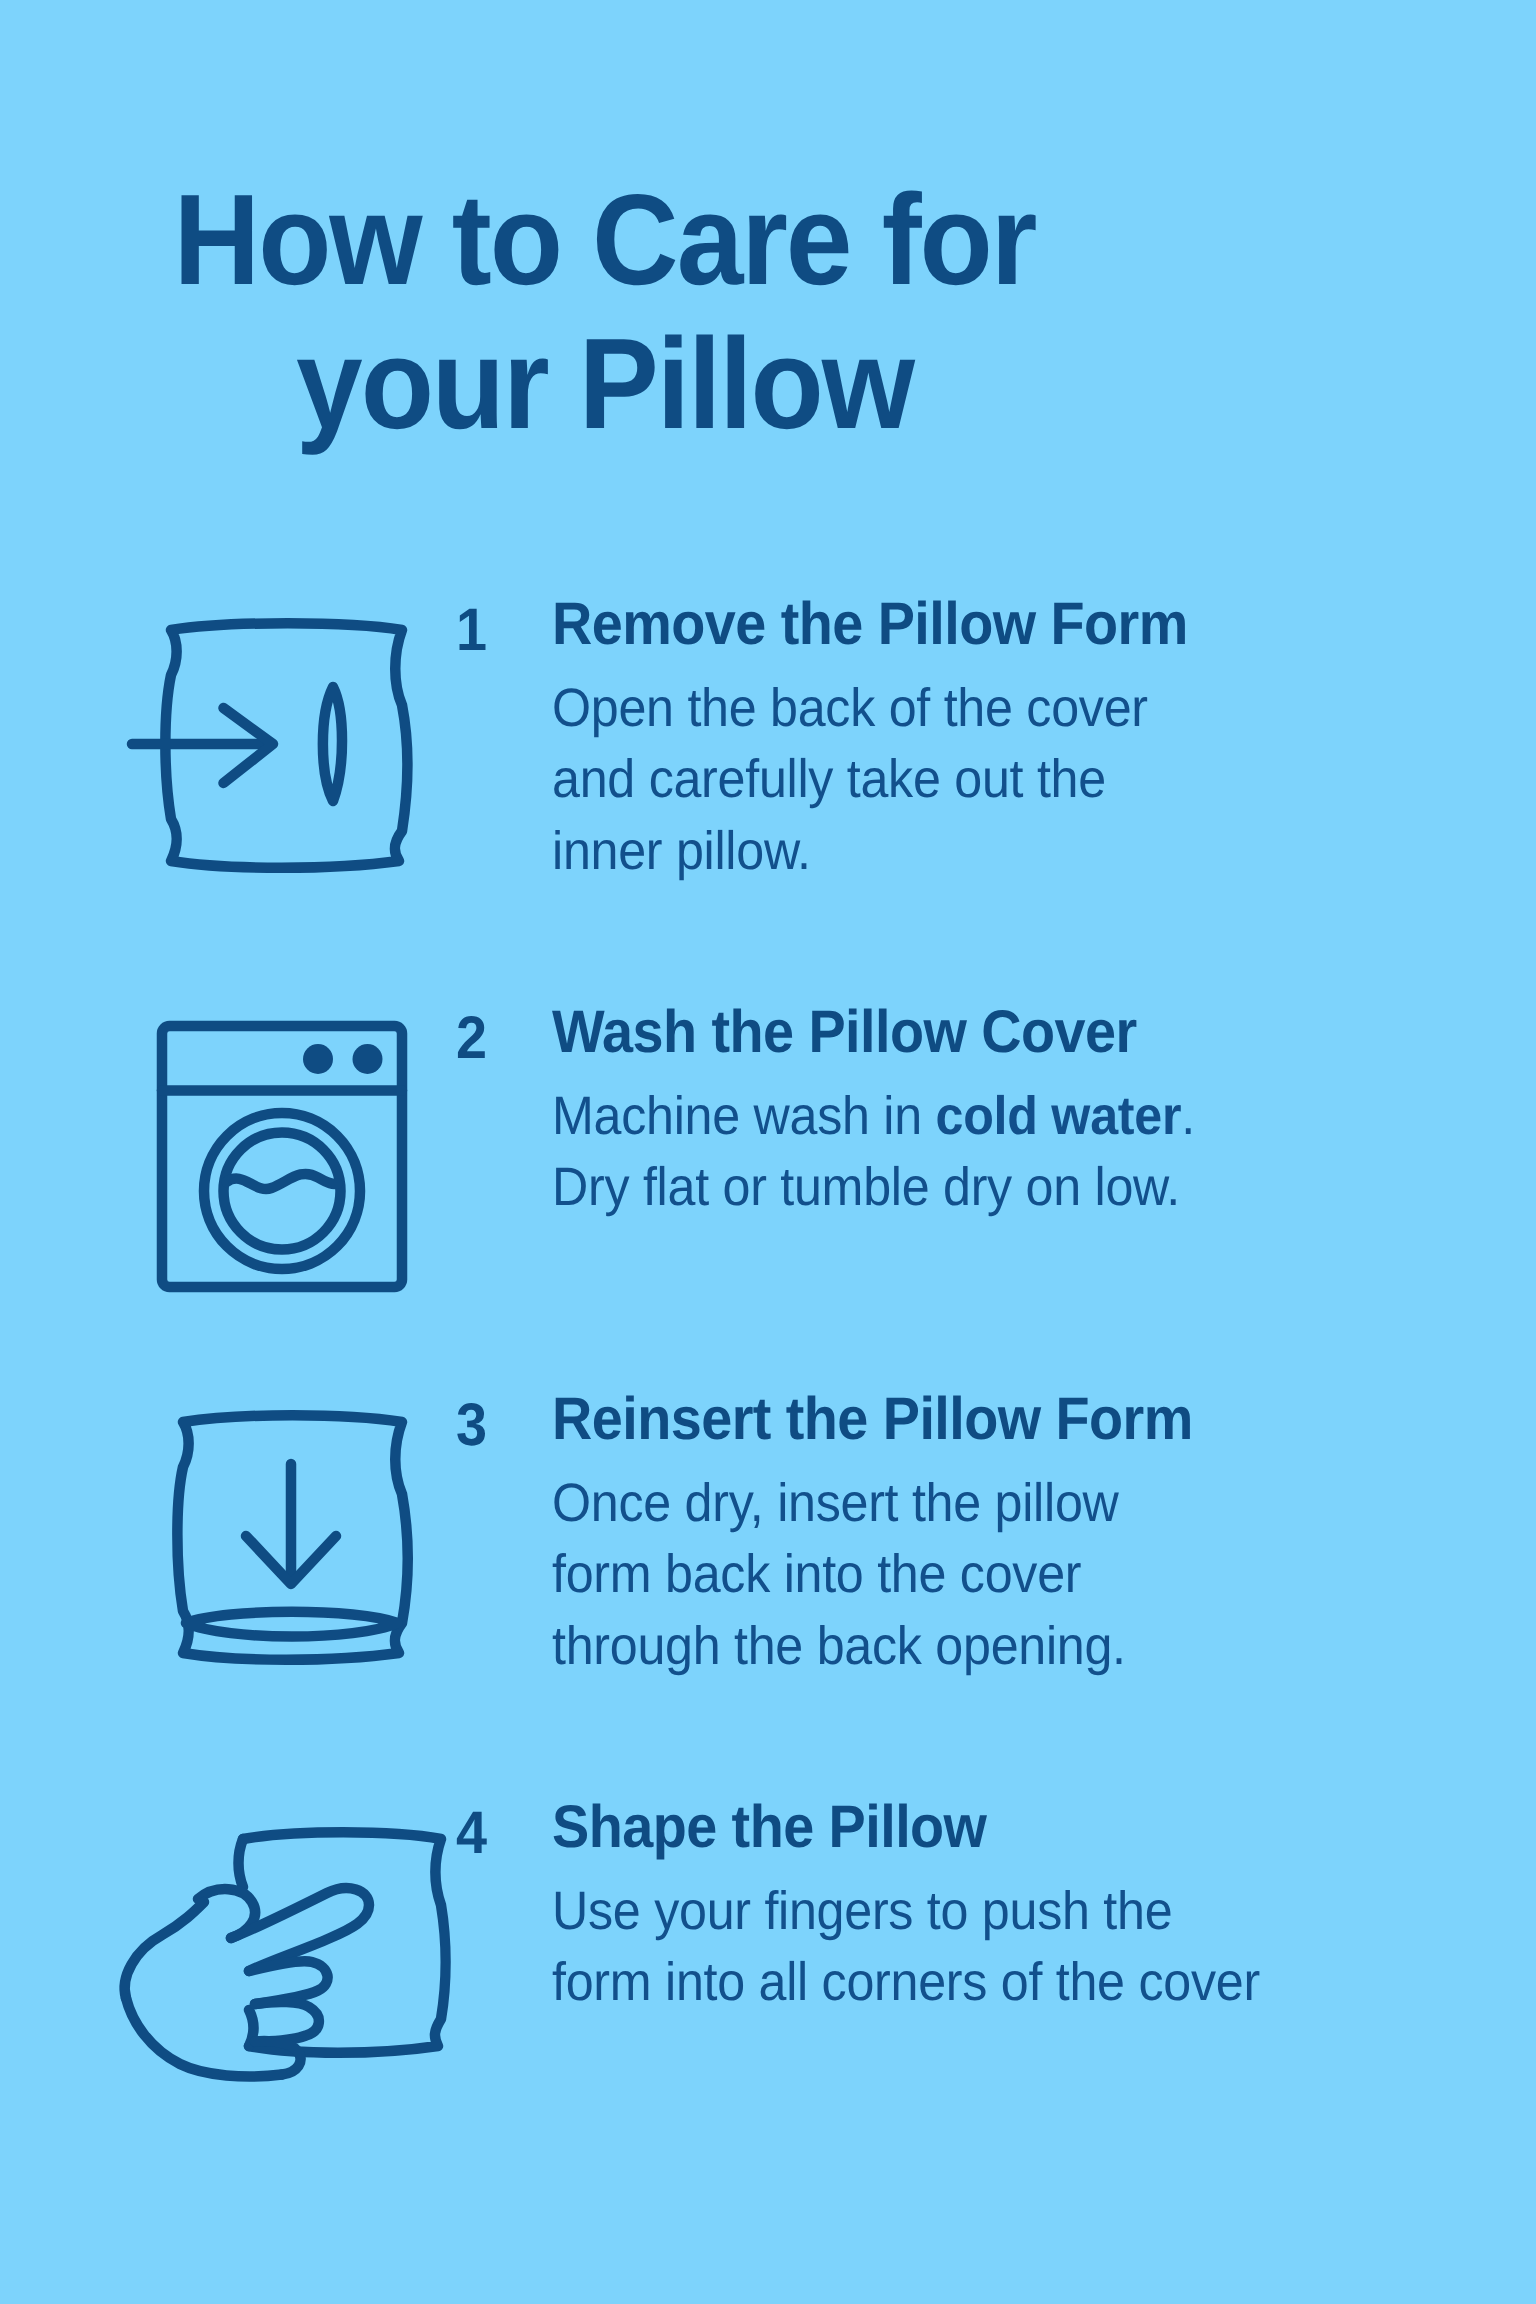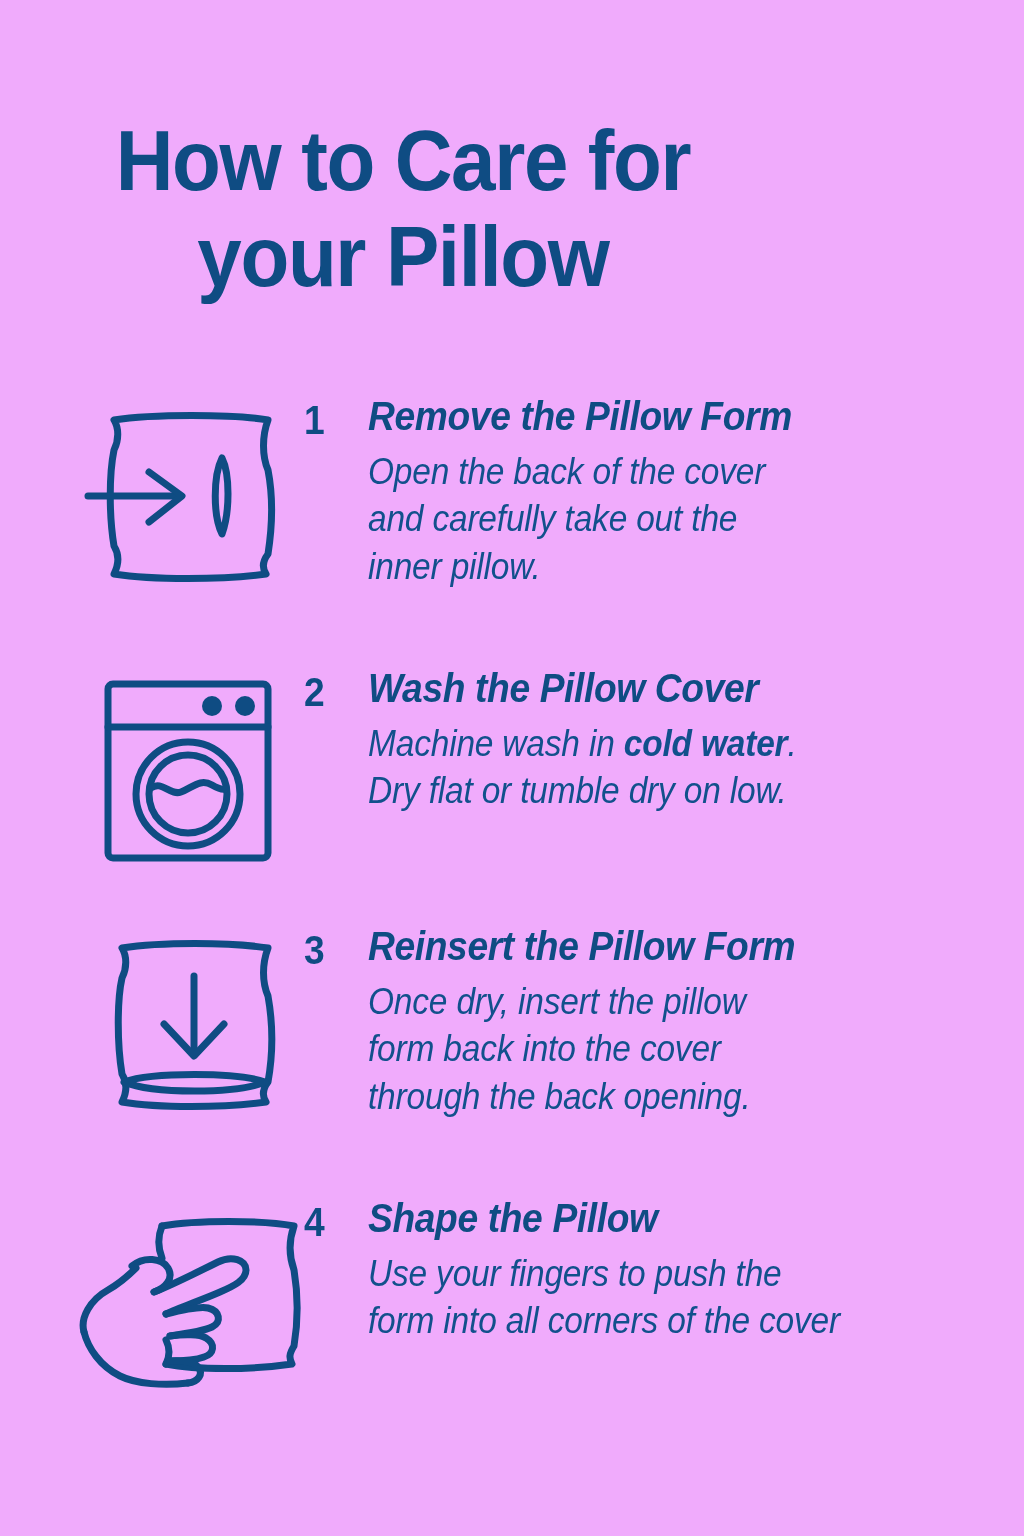--- a/index.html
+++ b/index.html
@@ -10,21 +10,21 @@
     width: 1024px;
     height: 1536px;
     background: #e1f4fc;
     font-family: "Liberation Sans", sans-serif;
     overflow: hidden;
   }
   .poster {
     position: relative;
     width: 1024px;
     height: 1536px;
-    background: #f0abfc;
+    background: #7dd3fc;
     box-sizing: border-box;
   }
 
   
   .title-block {
     position: absolute;
     left: 0;
     top: 112px;
     width: 806px;
     text-align: center;
@@ -90,21 +90,20 @@
     line-height: 1;
     width: 38px;
     flex: 0 0 38px;
     transform: scaleX(0.93);
     transform-origin: left top;
     padding-top: 4px;
   }
   .step-body {
     flex: 1 1 auto;
     padding-left: 26px;
-    font-style: italic;
   }
   .step-heading {
     color: #0f4c83;
     font-weight: bold;
     font-size: 40px;
     line-height: 1.04;
     letter-spacing: -0.4px;
     transform: scaleX(0.93);
     transform-origin: left top;
     white-space: nowrap;

